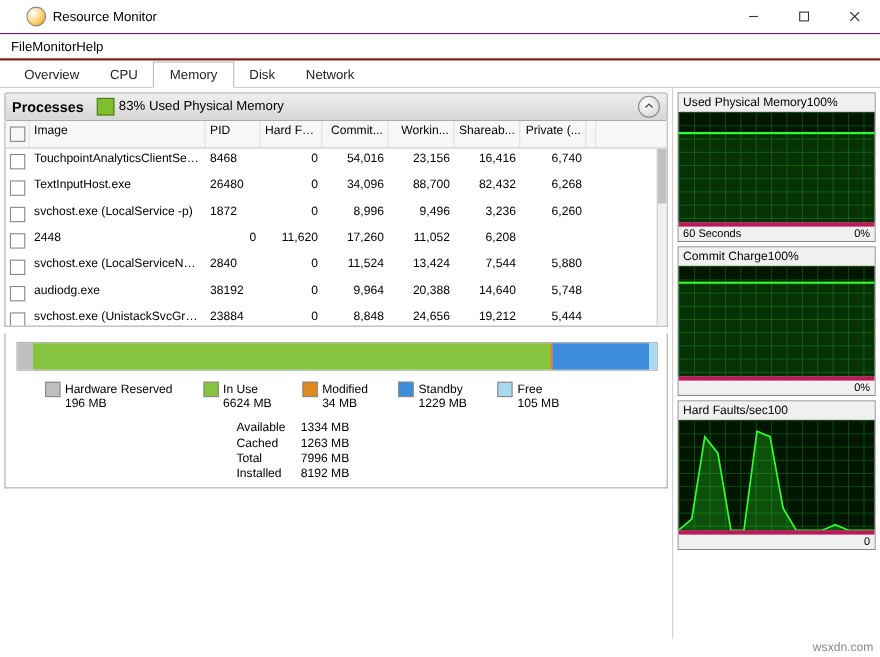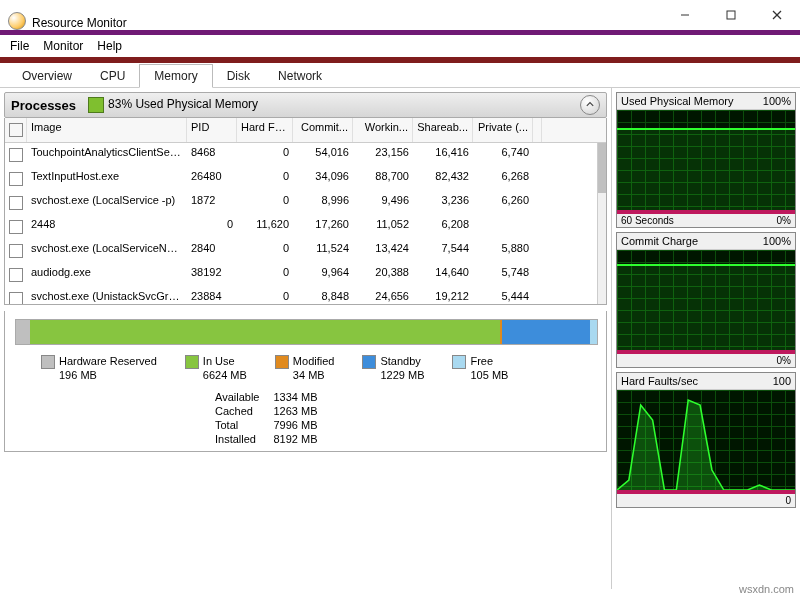--- a/index.html
+++ b/index.html
@@ -9,24 +9,24 @@
     height: 597px;
     font-family: "Segoe UI", Tahoma, sans-serif;
     font-size: 12px;
     background: #fff;
     color: #000;
     overflow: hidden;
   }
   
   .titlebar {
     display: flex;
-    align-items: flex-end;
+    align-items: center;
     height: 30px;
-    border-bottom: 5px solid #701a75;
-    padding-left: 8px;
+    border-bottom: 1px solid #701a75;
+    padding-left: 24px;
   }
   .titlebar .icon {
     width: 16px;
     height: 16px;
     border-radius: 50%;
     border: 1px solid #888;
     margin-right: 6px;
     position: relative;
     background: radial-gradient(circle at 30% 30%, #fff, #ffcc66 60%, #cc8800);
   }
@@ -41,23 +41,22 @@
     display: flex;
     align-items: center;
     justify-content: center;
     font-size: 14px;
     color: #333;
   }
   .winbtn svg { width: 10px; height: 10px; }
   
   .menubar {
     display: flex;
-    gap: 14px;
     padding: 4px 10px;
-    border-bottom: 6px solid #7f1d1d;
+    border-bottom: 2px solid #7f1d1d;
   }
   .menuitem { font-size: 12px; }
   
   .tabs {
     display: flex;
     padding: 0 8px;
     border-bottom: 1px solid #ccc;
     align-items: flex-end;
     height: 24px;
   }
@@ -234,21 +233,21 @@
   .vdrop {
     width:16px;height:18px;border:1px solid #888;border-left:none;
     background:linear-gradient(#fdfdfd,#e0e0e0);
     display:flex;align-items:center;justify-content:center;
   }
   .chart {
     border:1px solid #888;
     display:flex;flex-direction:column;
   }
   .charthdr {
-    display:flex;justify-content:space-between;
+    display:flex;
     font-size:11px;padding:2px 4px;background:#f0f0f0;border-bottom:1px solid #ccc;
   }
   .chartbody {
     height: 100px;
     background:#001600;
     position:relative;
   }
   .chartgrid {
     position:absolute;inset:0;
     background-image:

